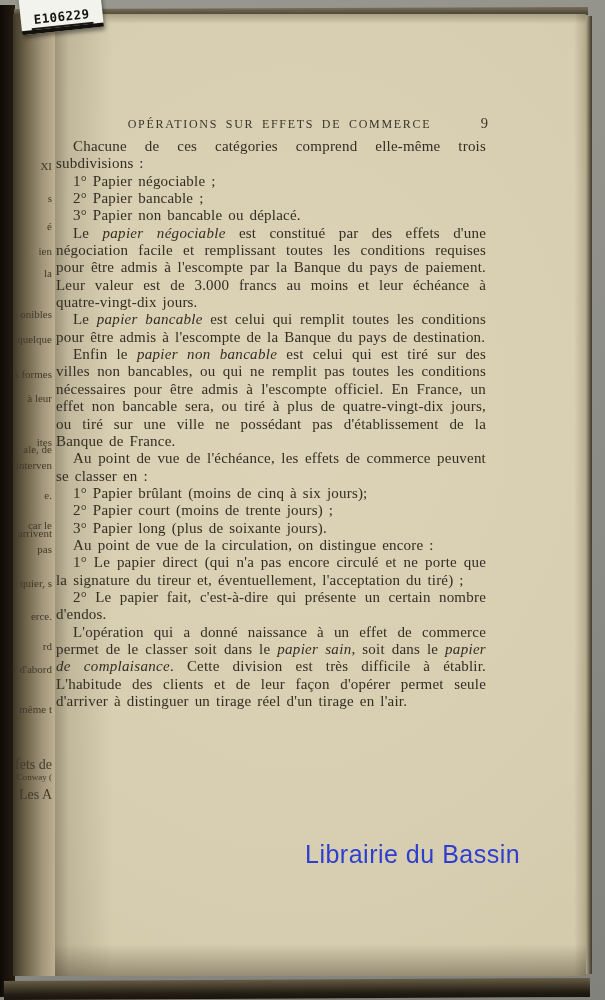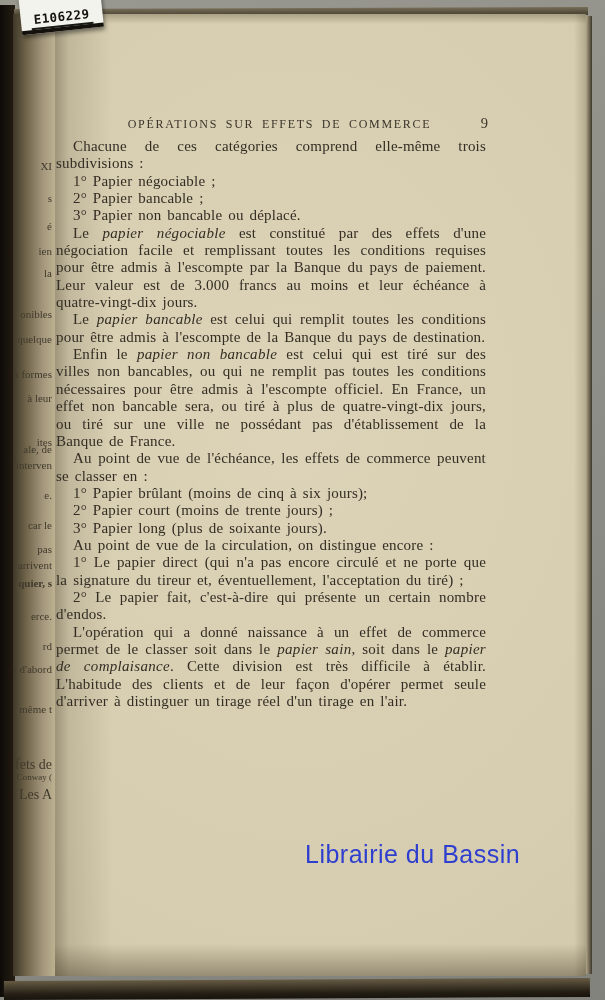--- a/index.html
+++ b/index.html
@@ -78,22 +78,22 @@
       <div class="frag" style="top: 294px;">onibles</div>
       <div class="frag" style="top: 319px;">quelque</div>
       <div class="frag" style="top: 354px;">s formes</div>
       <div class="frag" style="top: 378px;">à leur</div>
       <div class="frag" style="top: 422px;">ites</div>
       <div class="frag" style="top: 429px;">ale, de</div>
       <div class="frag" style="top: 445px;">l'interven</div>
       <div class="frag" style="top: 475px;">e.</div>
       <div class="frag" style="top: 505px;">car le</div>
       <div class="frag" style="top: 529px;">pas</div>
-      <div class="frag" style="top: 545px;">arrivent</div>
-      <div class="frag" style="top: 563px; font-weight: bold;">quier, s</div>
+      <div class="frag" style="top: 513px;">arrivent</div>
+      <div class="frag" style="top: 563px;">quier, s</div>
       <div class="frag" style="top: 596px;">erce.</div>
       <div class="frag" style="top: 626px;">rd</div>
       <div class="frag" style="top: 649px; padding-left: 28px;">t d'abord</div>
       <div class="frag" style="top: 689px;">même t</div>
       <div class="frag" style="top: 743px; font-size: 14px;">effets de</div>
       <div class="frag" style="top: 758px; font-size: 9px;">Conway (</div>
       <div class="frag" style="top: 773px; font-size: 14px;">ter Les A</div>
     </div>
 
   <div class="page">

